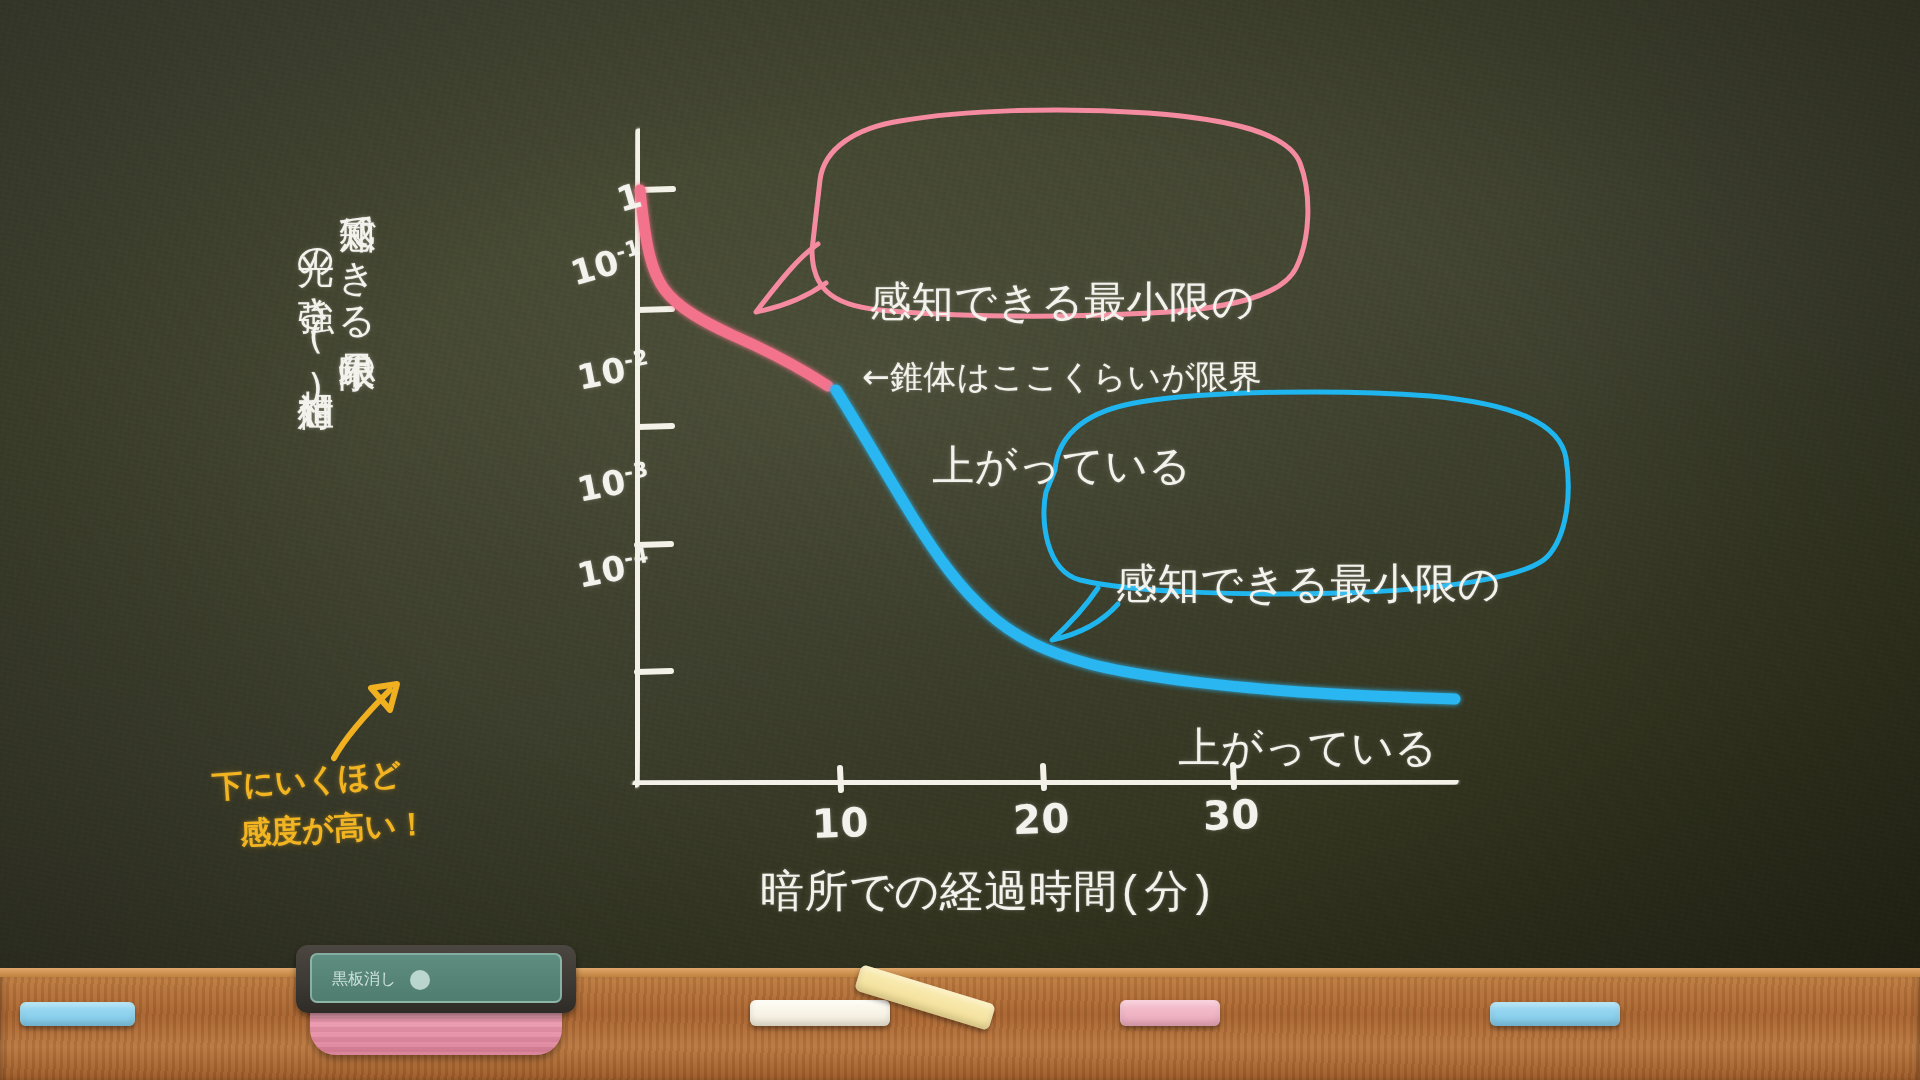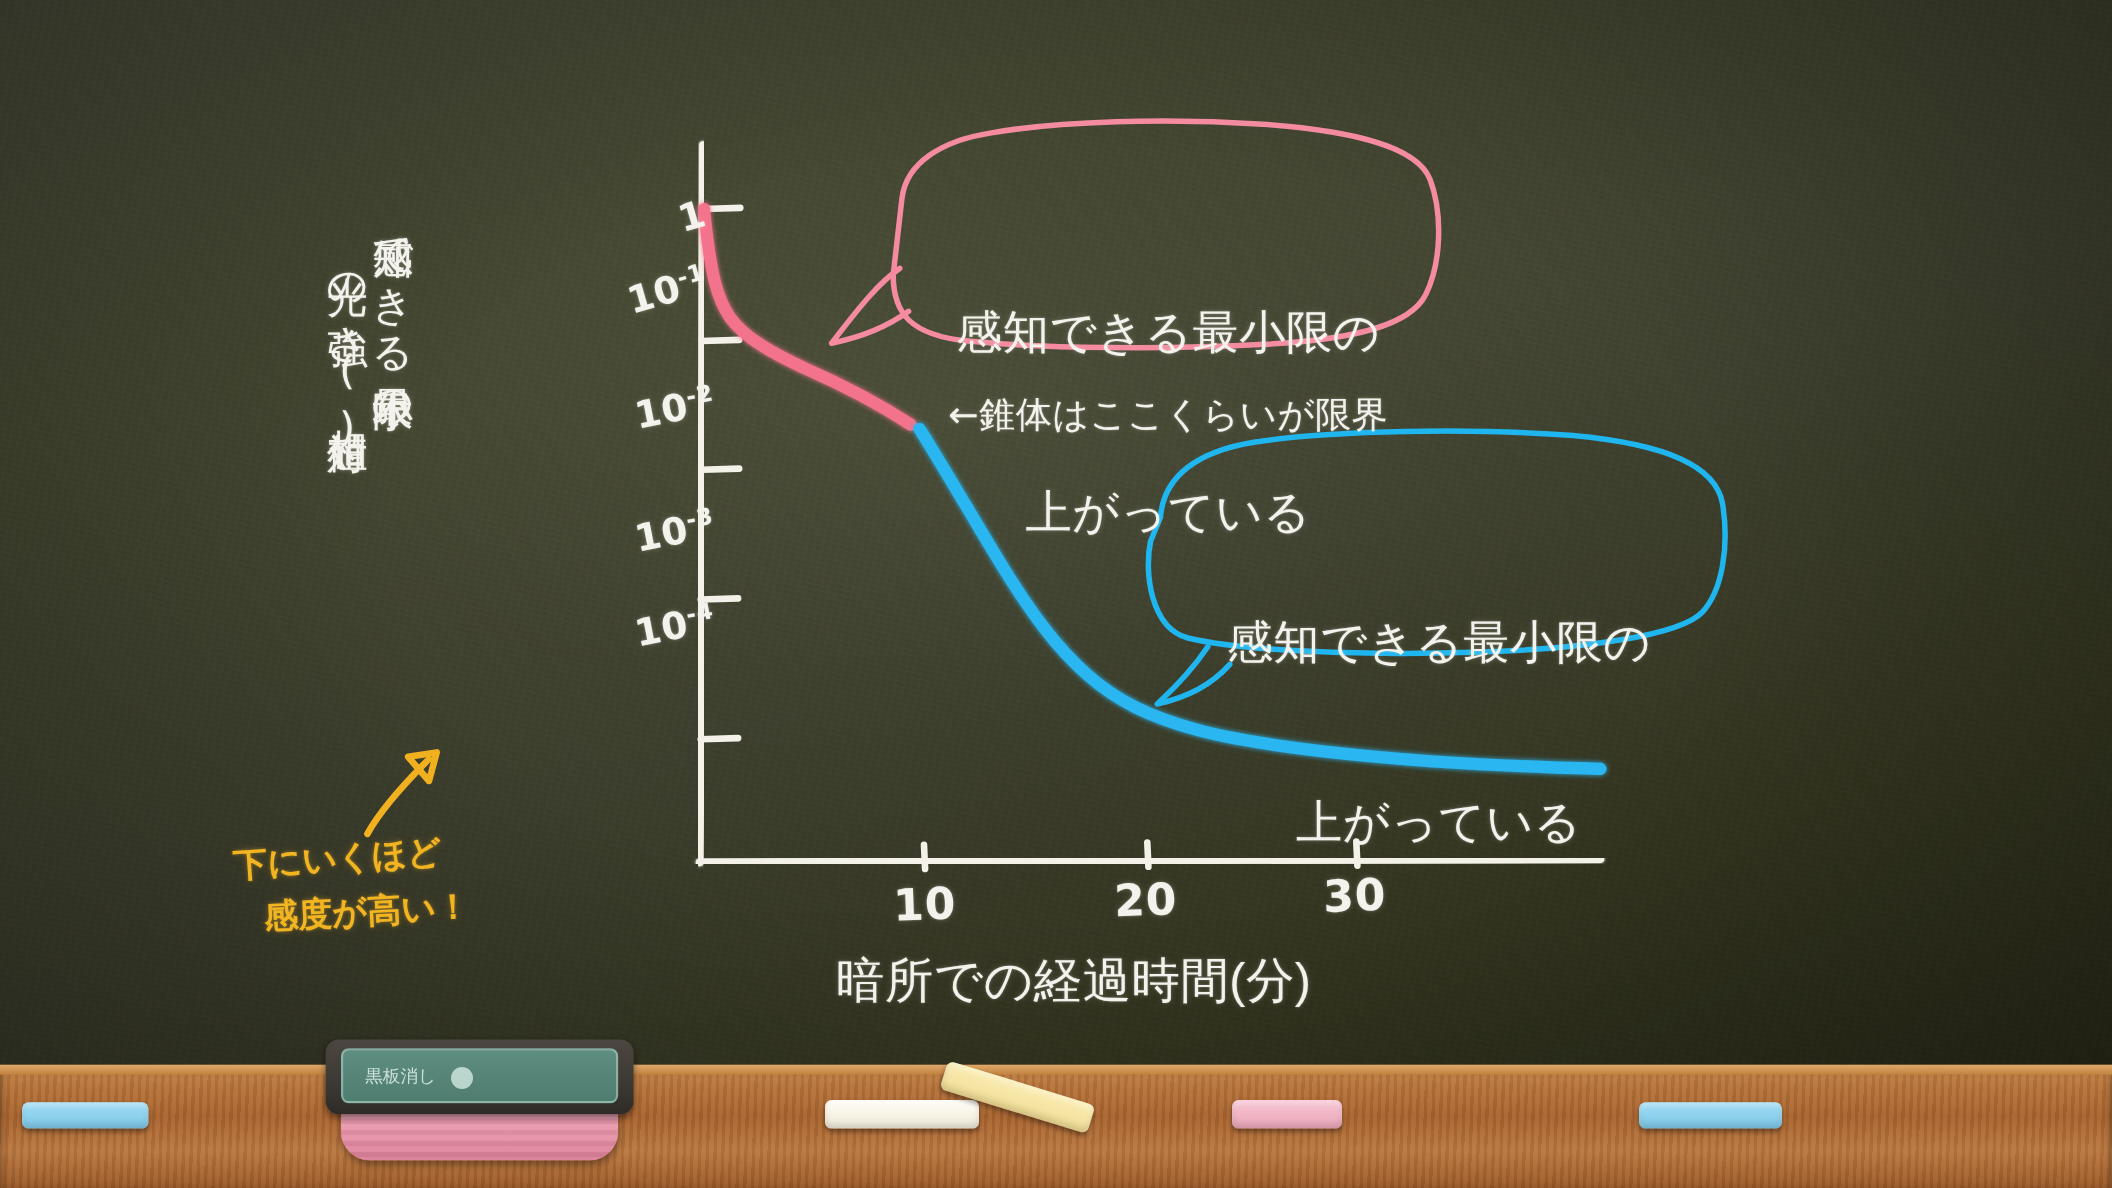--- a/index.html
+++ b/index.html
@@ -75,21 +75,21 @@
   }
   #ylabel .col.c2 { margin-top: 36px; }
 
   
   #xlabel {
     position: absolute;
     left: 760px;
     top: 862px;
     font-size: 44px;
     letter-spacing: 0.01em;
-    font-family: Liberation Sans, sans-serif;
+    font-family: Liberation Mono, monospace;
   }
 
   
   #plot {
     position: absolute;
     left: 0; top: 0;
     width: 1920px;
     height: 968px;
     overflow: visible;
   }

